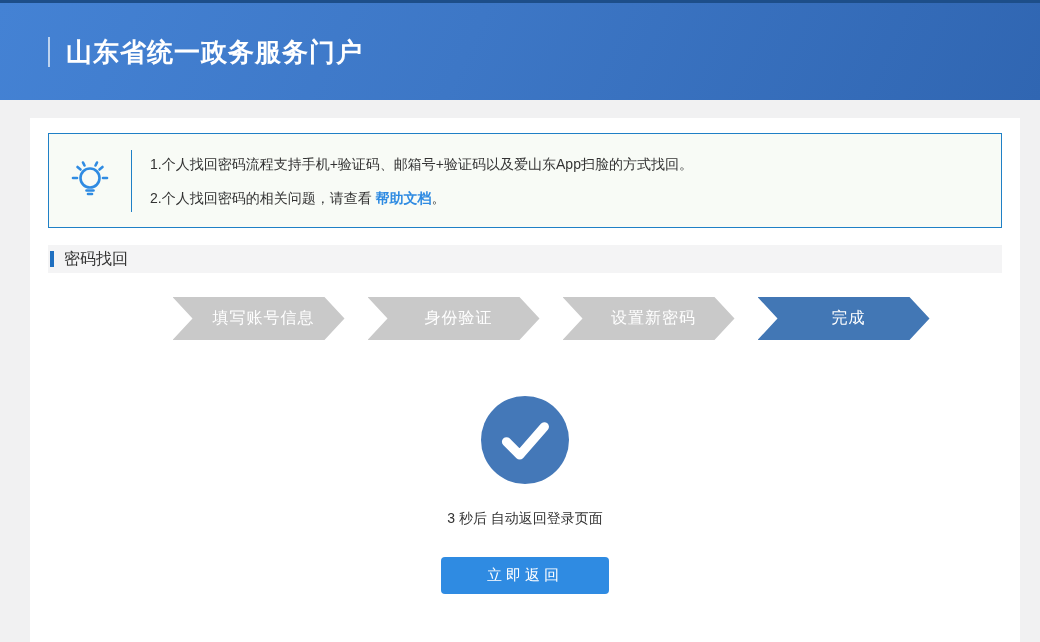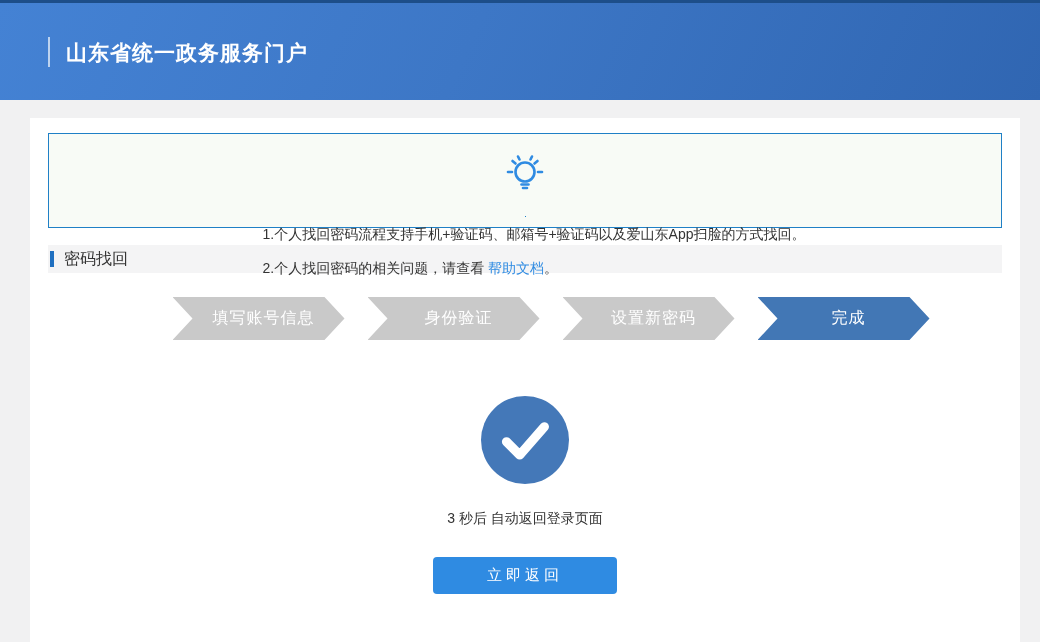--- a/index.html
+++ b/index.html
@@ -24,42 +24,41 @@
     font-size: 32px;
     font-weight: bold;
     letter-spacing: 2px;
   }
   .brand-divider {
     width: 2px; height: 30px;
     background: rgba(255,255,255,0.65);
     margin: 0 16px 0 18px;
   }
   .portal-title {
-    font-size: 21px;
+    font-size: 26px;
     font-weight: bold;
     letter-spacing: 1px;
     padding-top: 2px;
   }
 
   
   .panel {
     margin: 18px 20px 0 30px;
     background: #ffffff;
     min-height: 524px;
     padding: 15px 18px 40px 18px;
   }
 
   
   .notice {
     border: 1px solid var(--notice_border, #1a7dc5);
     background: var(--notice_bg, #f8fbf6);
     height: 95px;
     display: flex;
     align-items: center;
-    flex-direction: column;
   }
   .notice-icon-wrap {
     width: 82px;
     display: flex;
     justify-content: center;
     align-items: center;
     flex: 0 0 82px;
   }
   .notice-divider {
     width: 1px; height: 62px;
@@ -69,20 +68,21 @@
   .notice-text {
     padding-left: 18px;
     font-size: 14px;
     color: #333333;
     line-height: 34px;
   }
   .notice-link {
     color: var(--link, #2f8be2);
     text-decoration: none;
     cursor: pointer;
+    font-weight: bold;
   }
 
   
   .section-strip {
     margin-top: 17px;
     height: 28px;
     background: #f4f4f5;
     display: flex;
     align-items: center;
   }
@@ -129,21 +129,21 @@
     margin-top: 56px;
     width: 88px; height: 88px;
   }
   .countdown {
     margin-top: 26px;
     font-size: 14px;
     color: #333333;
   }
   .return-button {
     margin-top: 29px;
-    width: 184px;
+    width: 168px;
     height: 37px;
     background: var(--button, #2f8be2);
     border: none;
     border-radius: 4px;
     color: #ffffff;
     font-size: 15px;
     letter-spacing: 4px;
     font-family: inherit;
     cursor: pointer;
     display: flex;

